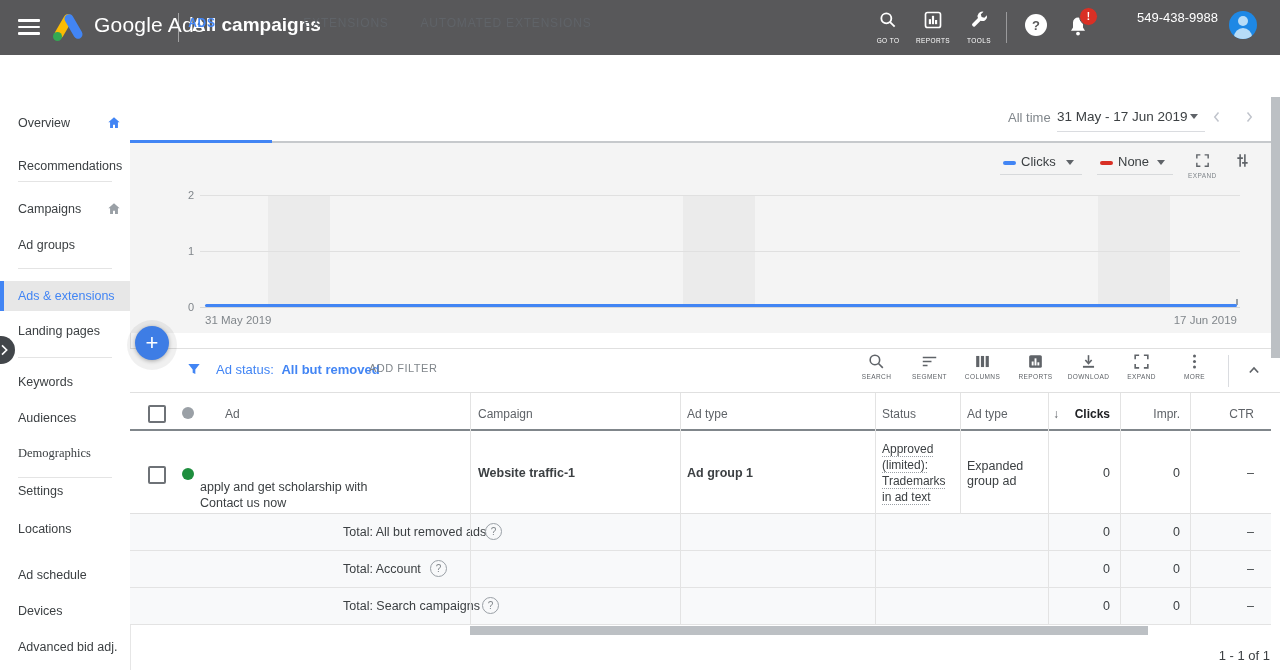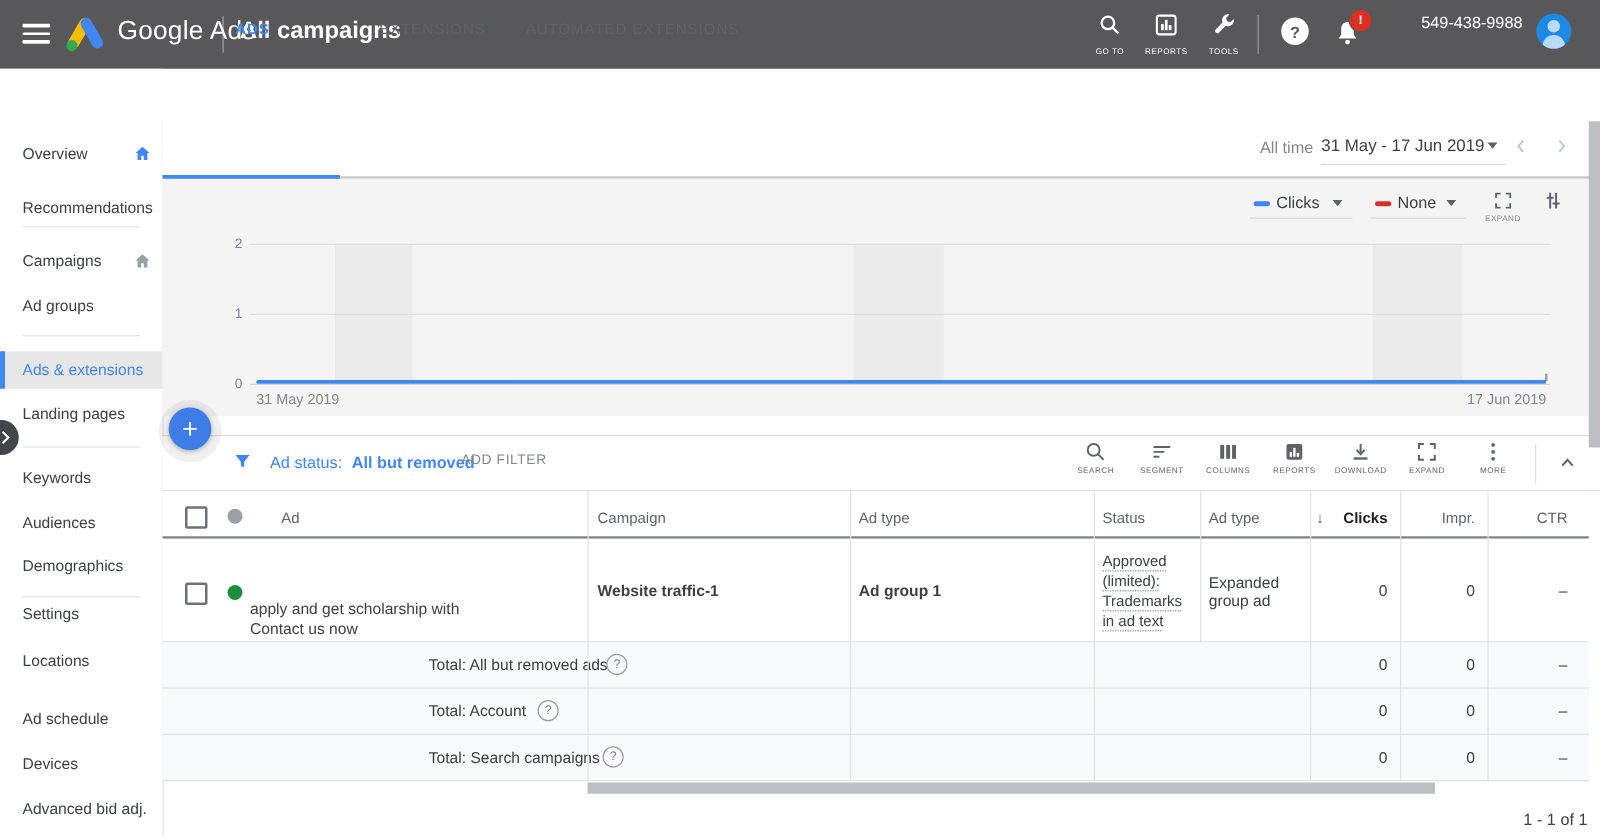--- a/index.html
+++ b/index.html
@@ -203,21 +203,21 @@
 <div class="s-item" style="top:316px;">
     <span>Landing pages</span>
   </div>
 <div class="s-div" style="top:357px;"></div>
 <div class="s-item" style="top:367px;">
     <span>Keywords</span>
   </div>
 <div class="s-item" style="top:403px;">
     <span>Audiences</span>
   </div>
-<div class="s-item" style="top:438px;">
+<div class="s-item" style="top:438px;font-family:Liberation Serif, serif;">
     <span>Demographics</span>
   </div>
 <div class="s-div" style="top:477px;"></div>
 <div class="s-item" style="top:476px;">
     <span>Settings</span>
   </div>
 <div class="s-item" style="top:514px;">
     <span>Locations</span>
   </div>
 <div class="s-item" style="top:560px;">

